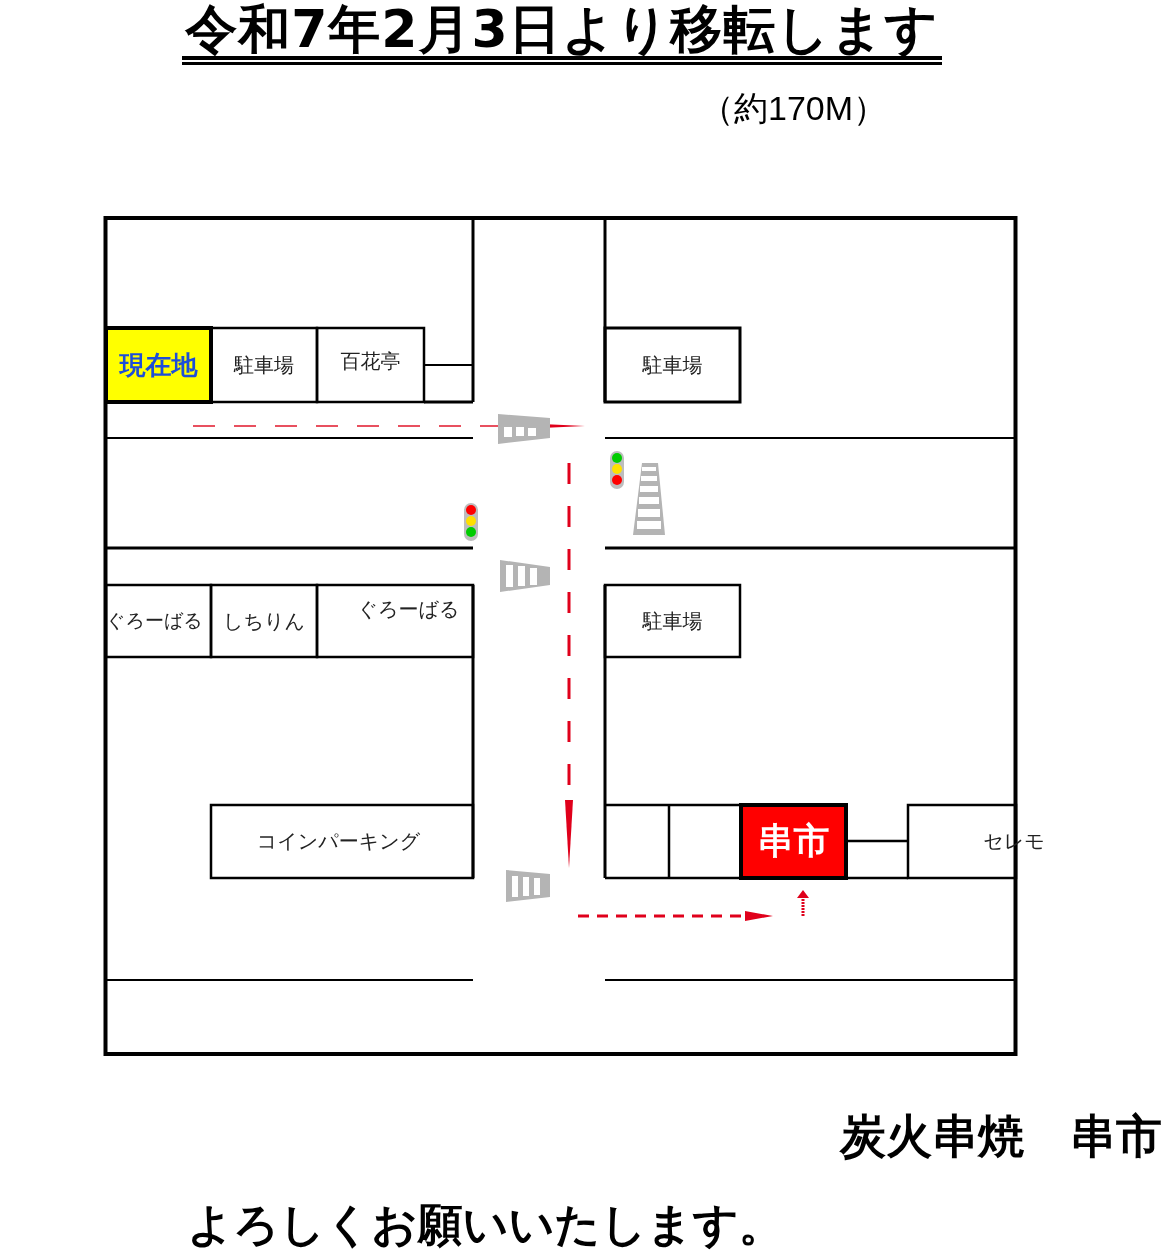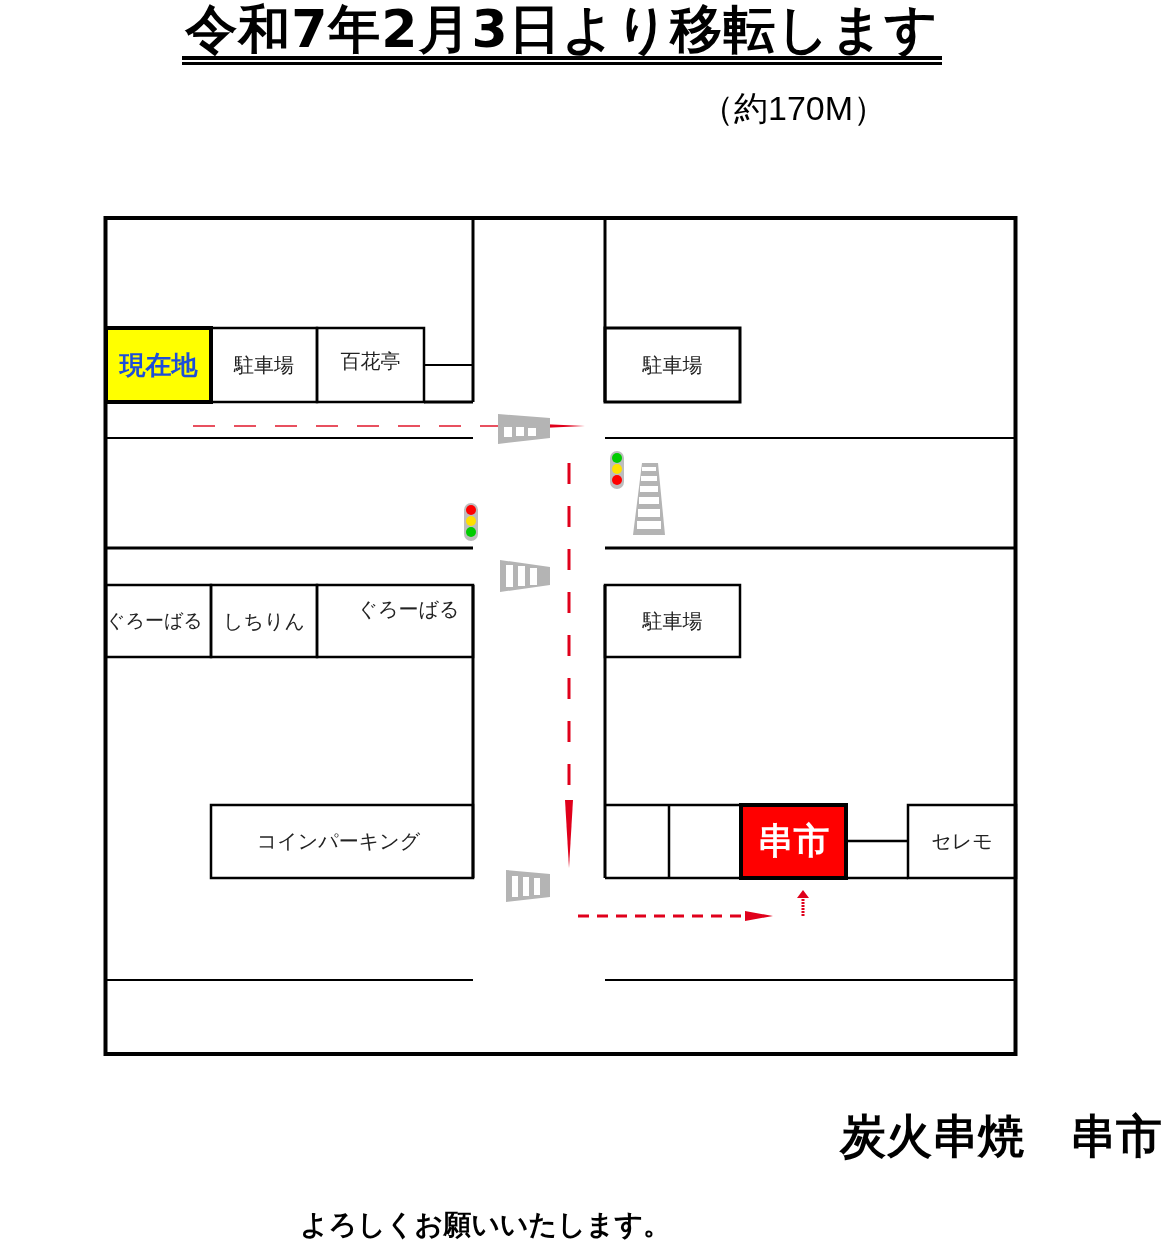--- a/index.html
+++ b/index.html
@@ -10,21 +10,21 @@
   .title-rule { position:absolute; left:182px; width:760px; height:4px; background:#000; }
   .distance { position:absolute; left:700px; top:86px; font-size:34px; line-height:44px; font-family:Liberation Sans, sans-serif; }
   .map { position:absolute; left:0; top:0; width:1162px; height:1256px; }
   .lbl { position:absolute; display:flex; align-items:center; justify-content:center;
          font-size:20px; color:#222; white-space:nowrap; font-family:"DejaVu Sans",sans-serif; }
   .lbl.bold { font-weight:bold; color:#1d4ed8; font-size:26px; }
   .lbl.white { color:#fff; font-weight:bold; font-size:36px; }
   .footer-name { position:absolute; left:0; width:1162px; top:1104px; text-align:right;
                  font-size:46px; font-weight:bold; line-height:64px; }
   .footer-greet { position:absolute; left:0; width:971px; top:1200px; text-align:center;
-                  font-size:28px; font-weight:bold; line-height:50px; }
+                  font-size:45px; font-weight:bold; line-height:50px; }
 </style>
 </head>
 <body>
 
 <div class="title">令和7年2月3日より移転します</div>
 <div class="title-rule" style="top:56px"></div>
 <div class="title-rule" style="top:62px;height:3px"></div>
 <div class="distance">（約170M）</div>
 
 <svg class="map" width="1162" height="1256" viewBox="0 0 1162 1256">
@@ -125,16 +125,16 @@
 <div class="lbl bold" style="left:106px;top:328px;width:105px;height:74px">現在地</div>
 <div class="lbl" style="left:211px;top:328px;width:106px;height:74px">駐車場</div>
 <div class="lbl" style="left:317px;top:328px;width:107px;height:66px">百花亭</div>
 <div class="lbl" style="left:605px;top:328px;width:135px;height:74px">駐車場</div>
 <div class="lbl" style="left:106px;top:585px;width:105px;height:72px;font-size:19px;justify-content:flex-start">ぐろーばる</div>
 <div class="lbl" style="left:211px;top:585px;width:106px;height:72px">しちりん</div>
 <div class="lbl" style="left:317px;top:573px;width:183px;height:72px">ぐろーばる</div>
 <div class="lbl" style="left:605px;top:585px;width:135px;height:72px">駐車場</div>
 <div class="lbl" style="left:211px;top:805px;width:255px;height:73px">コインパーキング</div>
 <div class="lbl white" style="left:741px;top:805px;width:105px;height:73px">串市</div>
-<div class="lbl" style="left:908px;top:805px;width:108px;height:73px">セレモ</div>
+<div class="lbl" style="left:960px;top:805px;width:108px;height:73px">セレモ</div>
 
 <div class="footer-name">炭火串焼　串市</div>
 <div class="footer-greet">よろしくお願いいたします。</div>
 
 </body></html>

